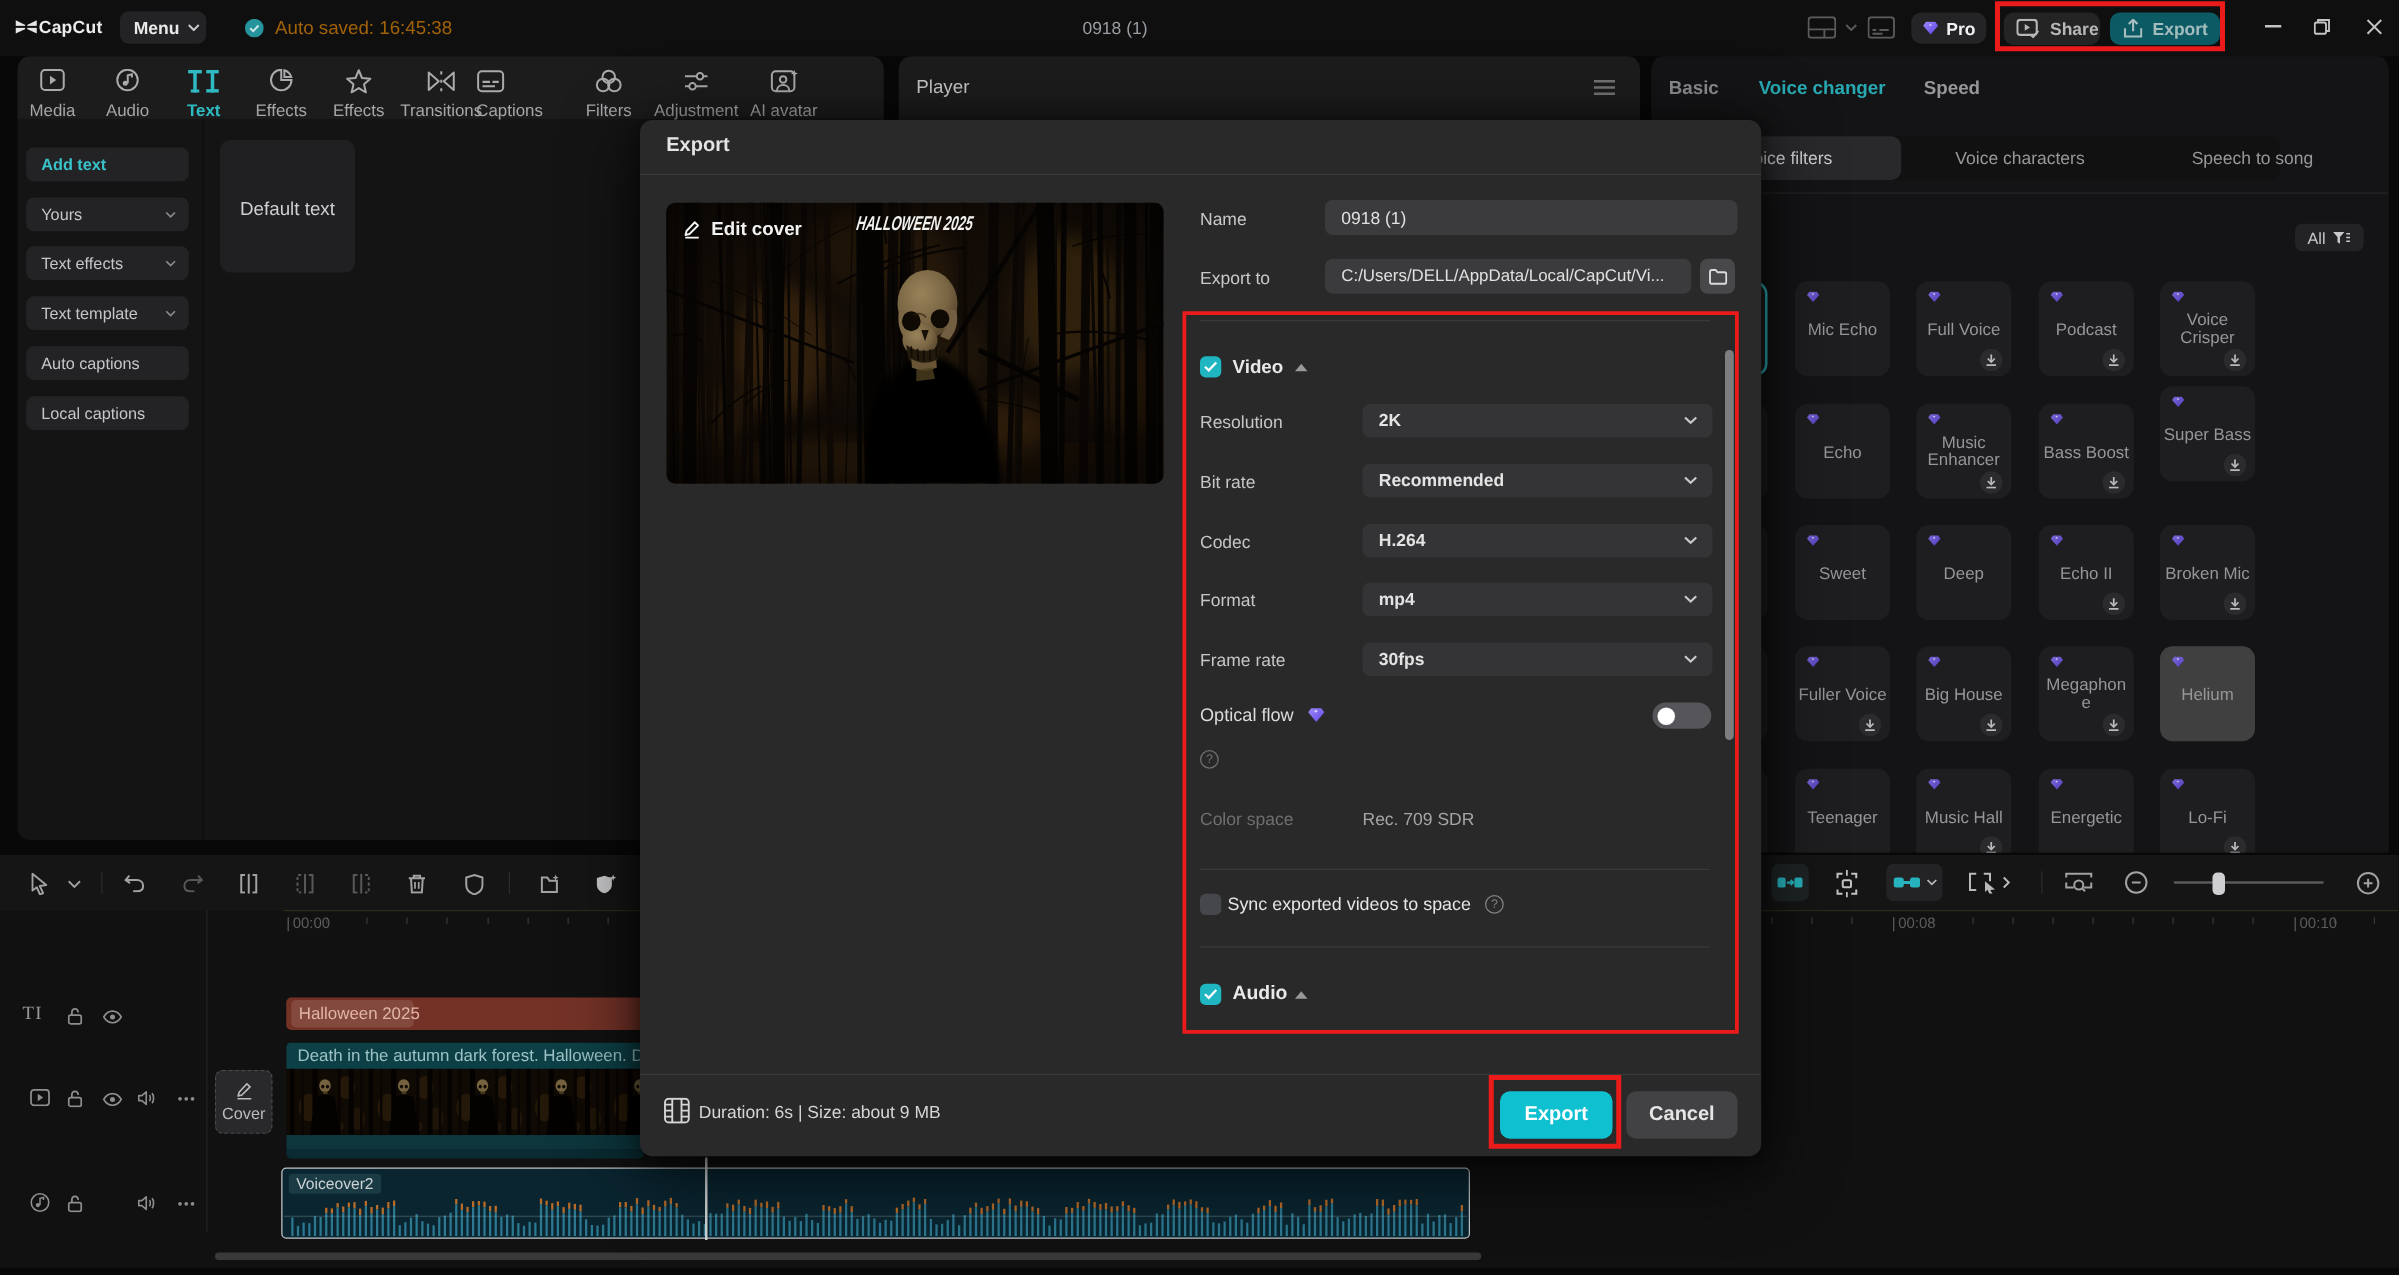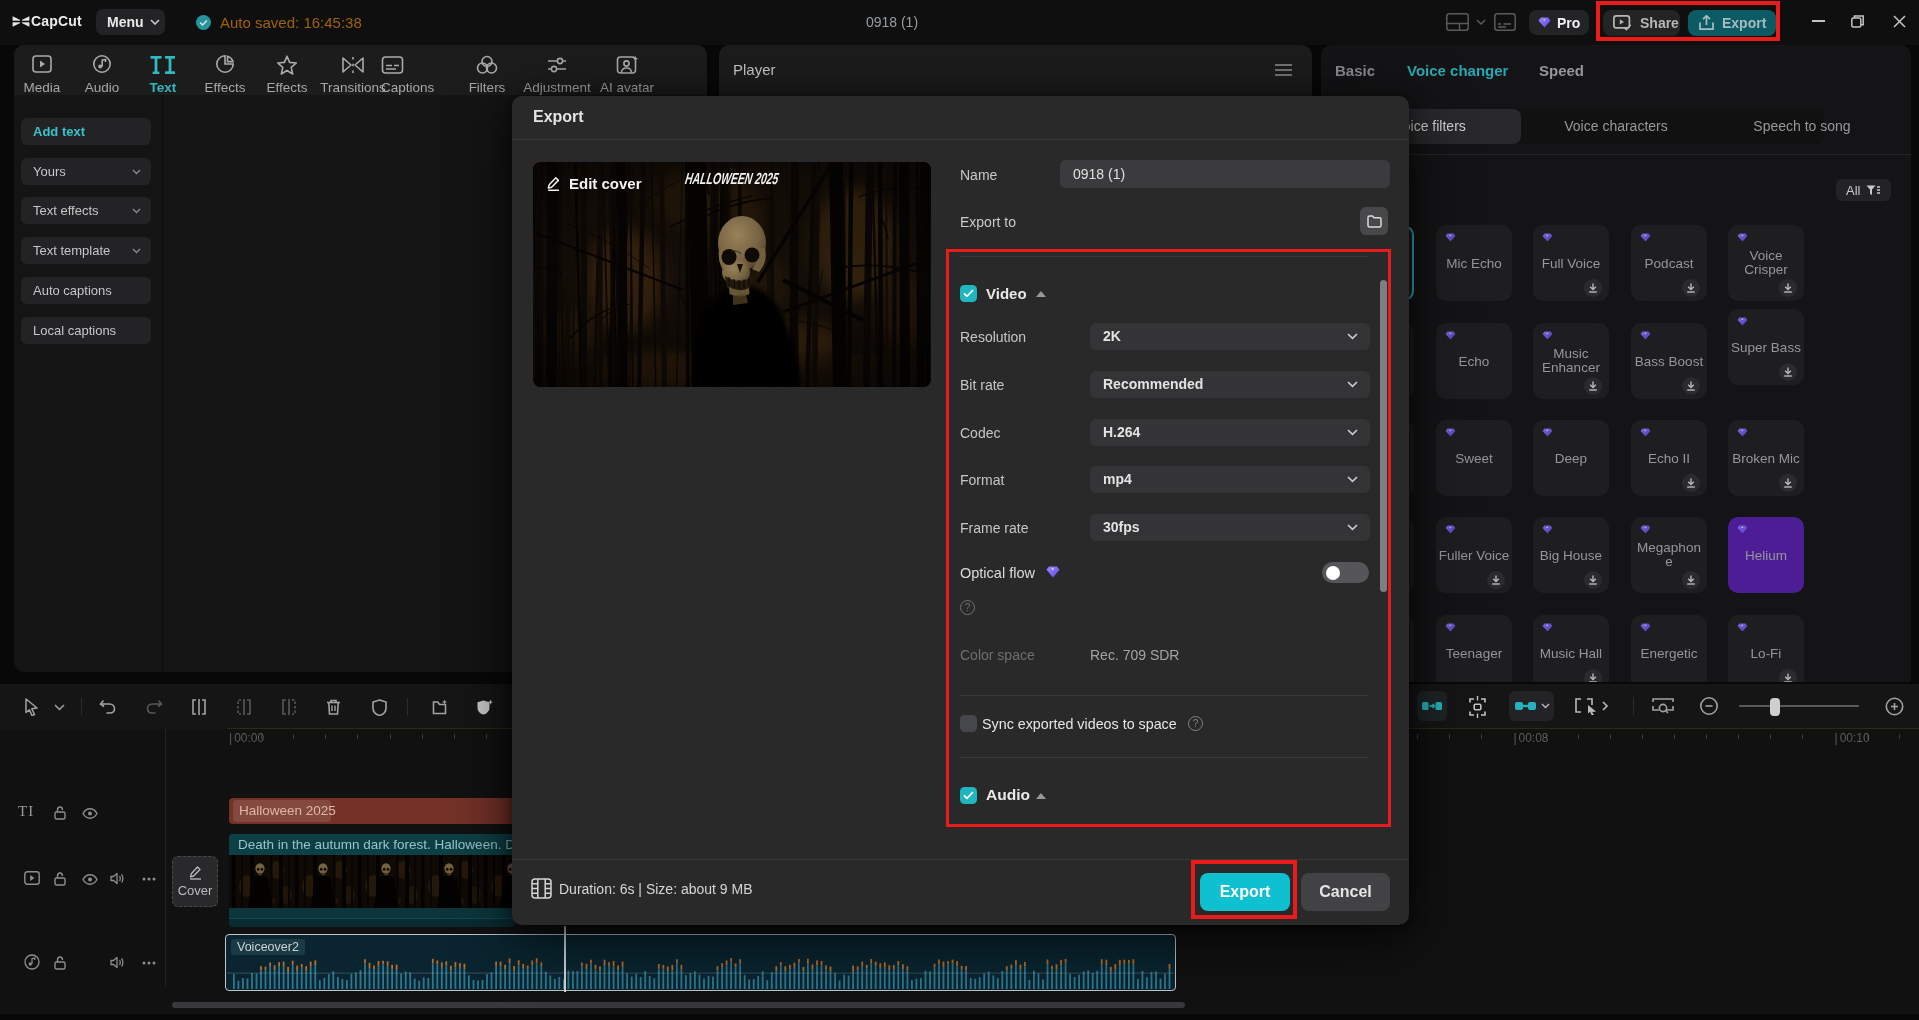--- a/index.html
+++ b/index.html
@@ -147,20 +147,23 @@
           <path d="M1 1 L4.5 4.5 L8 1" stroke="#8a8a8c" stroke-width="1.4" fill="none"></path>
         </svg></div>
 <div class="abs" style="left:7px;top:152px;width:130px;height:27px;background:#232325;border-radius:6px;font-size:13px;color:#c6c6c8;line-height:27px;padding-left:12px;font-weight:normal">Text effects<svg width="9" height="6" viewBox="0 0 9 6" style="position:absolute;right:10px;top:11px">
           <path d="M1 1 L4.5 4.5 L8 1" stroke="#8a8a8c" stroke-width="1.4" fill="none"></path>
         </svg></div>
 <div class="abs" style="left:7px;top:192px;width:130px;height:27px;background:#232325;border-radius:6px;font-size:13px;color:#c6c6c8;line-height:27px;padding-left:12px;font-weight:normal">Text template<svg width="9" height="6" viewBox="0 0 9 6" style="position:absolute;right:10px;top:11px">
           <path d="M1 1 L4.5 4.5 L8 1" stroke="#8a8a8c" stroke-width="1.4" fill="none"></path>
         </svg></div>
 <div class="abs" style="left:7px;top:232px;width:130px;height:27px;background:#232325;border-radius:6px;font-size:13px;color:#c6c6c8;line-height:27px;padding-left:12px;font-weight:normal">Auto captions</div>
 <div class="abs" style="left:7px;top:272px;width:130px;height:27px;background:#232325;border-radius:6px;font-size:13px;color:#c6c6c8;line-height:27px;padding-left:12px;font-weight:normal">Local captions</div>
+<div class="abs" style="left:162px;top:67px;width:108px;height:106px;background:#202022;border-radius:8px;">
+        <div style="position:absolute;top:47px;width:100%;text-align:center;font-size:15px;color:#cfcfd1">Default text</div>
+      </div>
 </div>
 <div class="abs" style="left:719px;top:45px;width:593px;height:627px;background:#1c1c1d;border-radius:10px;">
 <div class="abs" style="left:14px;top:16px;font-size:15px;color:#c6c7c8">Player</div>
 <svg class="abs" style="left:556px;top:18px" width="17" height="14" viewBox="0 0 17 14">
 <line x1="0" y1="2" x2="17" y2="2" stroke="#747476" stroke-width="2"></line>
 <line x1="0" y1="7" x2="17" y2="7" stroke="#747476" stroke-width="2"></line>
 <line x1="0" y1="12" x2="17" y2="12" stroke="#747476" stroke-width="2"></line>
       </svg>
 </div>
 <div class="abs" style="left:1321px;top:45px;width:590px;height:637px;background:#141416;border-radius:10px 10px 0 0;overflow:hidden">
@@ -452,21 +455,21 @@
         </svg>
         <div style="position:absolute;top:24px;width:100%;text-align:center;font-size:13.5px;color:#96969a;line-height:13.5px">Megaphon<br>e</div>
         <div style="position:absolute;left:51px;top:54px;width:18px;height:18px;border-radius:50%;background:#2b2b2e">
 <svg width="10" height="10" viewBox="0 0 10 10" style="margin:4px auto 0">
             <path d="M5 0.5 L5 6" stroke="#bbbbbd" stroke-width="1.4"></path>
             <path d="M2.2 3.8 L5 6.6 L7.8 3.8" stroke="#bbbbbd" stroke-width="1.4" fill="none"></path>
             <line x1="1.2" y1="9" x2="8.8" y2="9" stroke="#bbbbbd" stroke-width="1.4"></line>
           </svg>
         </div>
       </div>
-<div class="abs" style="left:407px;top:472px;width:76px;height:76px;background:#4c1d95;border-radius:10px;">
+<div class="abs" style="left:407px;top:472px;width:76px;height:76px;background:#404040;border-radius:10px;">
         <svg width="11" height="9" viewBox="0 0 13 11" style="position:absolute;left:9px;top:8px;opacity:0.92">
           <defs>
             <linearGradient id="g16" x1="0" y1="0" x2="1" y2="1">
               <stop offset="0" stop-color="#8571e8"></stop>
               <stop offset="1" stop-color="#553dc9"></stop>
             </linearGradient>
           </defs>
           <path d="M2.8 0.5 L10.2 0.5 L12.5 3.6 L6.5 10.5 L0.5 3.6 Z" fill="url(#g16)"></path>
           <path d="M5.1 2.8 l1.2 -1 l1.2 1 l-1.2 1.1 Z" fill="#d9d2ff"></path>
         </svg>
@@ -1415,20 +1418,21 @@
           <svg width="15" height="15" viewBox="0 0 15 15">
             <path d="M9.8 1.8 L12.4 4.4 L5.6 11.2 L2.4 12 L3.2 8.8 Z" stroke="#f2f2f2" stroke-width="1.5" fill="none" stroke-linejoin="round"></path>
             <line x1="2.2" y1="14.2" x2="13" y2="14.2" stroke="#f2f2f2" stroke-width="1.6"></line>
           </svg>
           <span style="font-size:15px;font-weight:bold;color:#f2f2f2">Edit cover</span>
         </div>
       </div>
 <div class="abs" style="left:448px;top:71px;font-size:14px;color:#c9c9cb">Name</div>
 <div class="abs" style="left:548px;top:64px;width:330px;height:28px;background:#3b3b3d;border-radius:6px;font-size:14px;color:#e0e0e1;line-height:28px;padding-left:13px">0918 (1)</div>
 <div class="abs" style="left:448px;top:118px;font-size:14px;color:#c9c9cb">Export to</div>
+<div class="abs" style="left:548px;top:111px;width:293px;height:28px;background:#3b3b3d;border-radius:6px;font-size:13.5px;color:#e0e0e1;line-height:28px;padding-left:13px;white-space:nowrap;overflow:hidden">C:/Users/DELL/AppData/Local/CapCut/Vi...</div>
 <div class="abs flex" style="left:848px;top:111px;width:28px;height:28px;background:#48484a;border-radius:6px;justify-content:center">
         <svg width="15" height="13" viewBox="0 0 15 13">
           <path d="M1 2.5 C1 1.7 1.7 1 2.5 1 L5.5 1 L7 2.8 L12.5 2.8 C13.3 2.8 14 3.5 14 4.3 L14 10.5 C14 11.3 13.3 12 12.5 12 L2.5 12 C1.7 12 1 11.3 1 10.5 Z" stroke="#dadadb" stroke-width="1.5" fill="none"></path>
         </svg>
       </div>
 <div class="abs" style="left:448px;top:160px;width:408px;height:1px;background:#39393a"></div>
 <div class="abs" style="left:448px;top:189px;width:17px;height:17px;background:#1fb6c1;border-radius:4.5px;text-align:center">
         <svg width="11" height="9" viewBox="0 0 11 9" style="margin:3.5px auto 0">
           <path d="M1 4.4 L4 7.3 L10 1" stroke="#fff" stroke-width="1.8" fill="none"></path>
         </svg>

